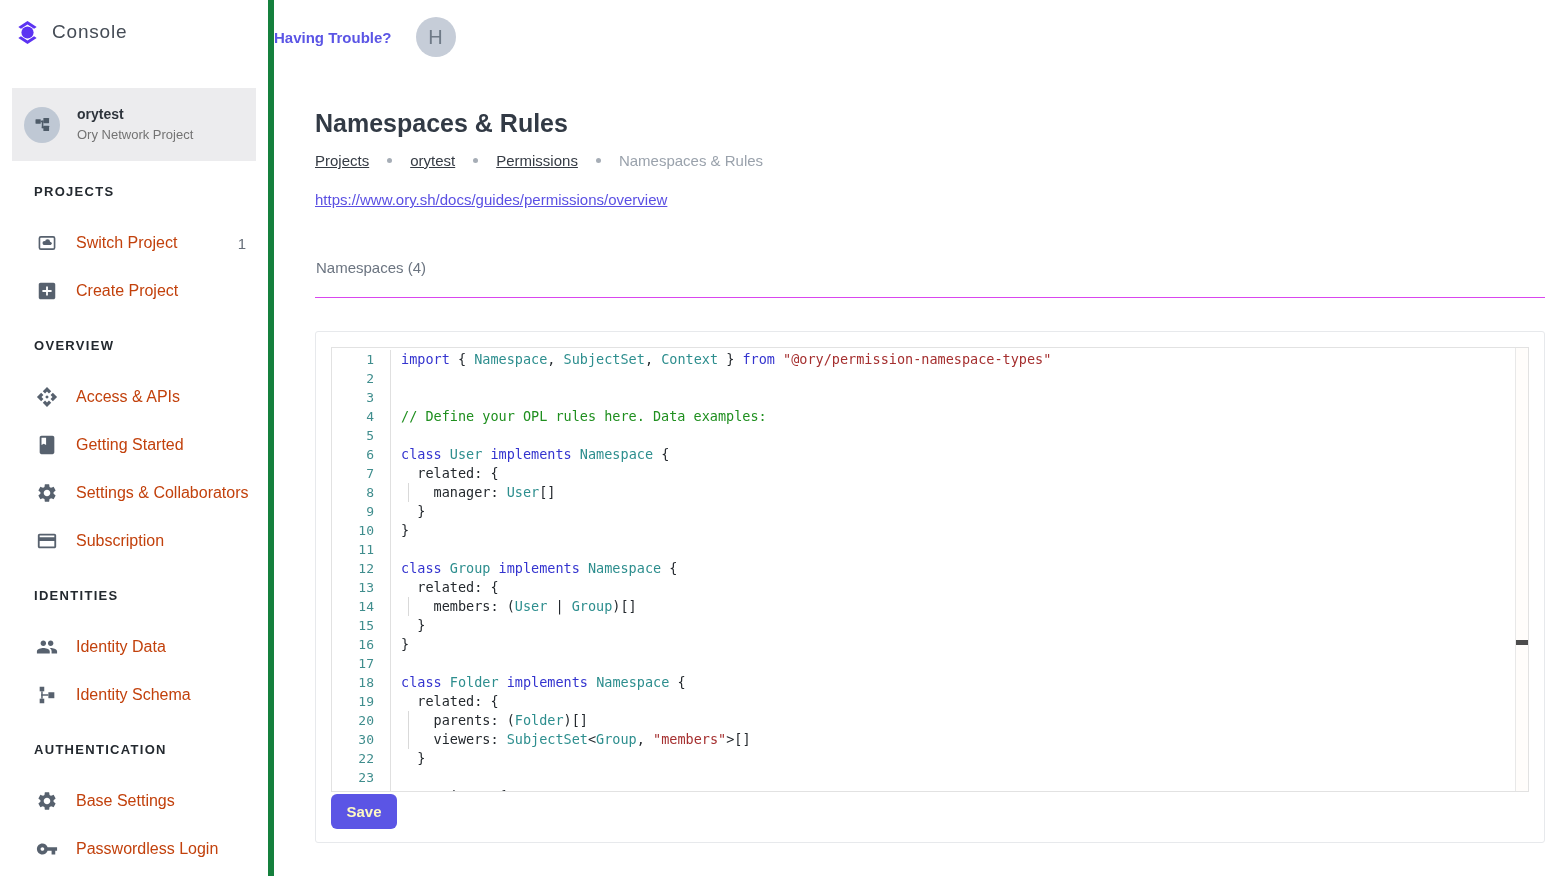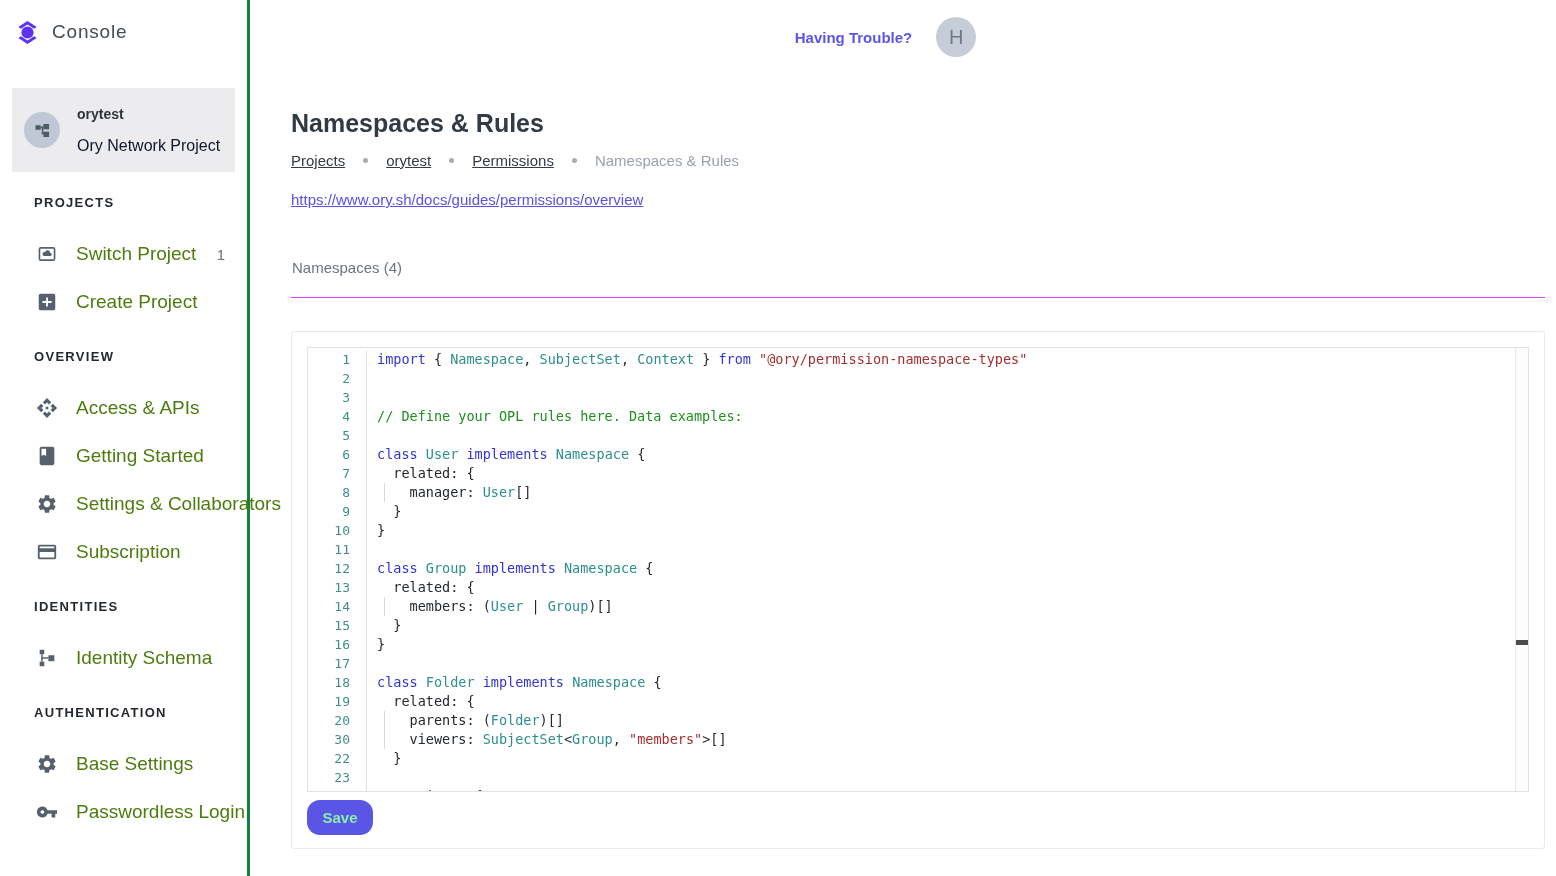--- a/index.html
+++ b/index.html
@@ -6,39 +6,39 @@
     --accent:#5B55E5; --logo:#5C33F2;
     --c-kw:#3434CF; --c-ty:#2D8E8E; --c-str:#A52F2F; --c-cm:#1F8F1F; --c-pl:#24292E; --c-ln:#3F8D8D;
   }
   *{box-sizing:border-box}
   html,body{margin:0;padding:0}
   body{
     width:1556px;height:876px;overflow:hidden;background:#fff;
     font-family:"Liberation Sans",sans-serif;color:#333;display:flex;
   }
   
-  aside{width:250px;flex-shrink:0;border-right:3px solid #15803d;background:#fff}
+  aside{width:274px;flex-shrink:0;border-right:6px solid #15803d;background:#fff}
   .logo-row{display:flex;align-items:center;gap:11px;height:64px;padding-left:14px}
   .logo-mark{width:27px;height:27px;display:flex}
   .brand{font-size:19px;color:#454c56;letter-spacing:.8px}
   .project-card{margin:24px 12px 0;background:#ececee;display:flex;align-items:center;gap:17px;padding:18px 12px;cursor:pointer}
   .project-avatar{width:36px;height:36px;border-radius:50%;background:#bfc8d4;display:flex;align-items:center;justify-content:center;color:#4e5b68;flex-shrink:0}
   .project-avatar svg{width:21px;height:21px}
   .project-name{font-size:14px;font-weight:700;color:#2e343c;line-height:17px}
-  .project-sub{font-size:16px;color:#0f172a;line-height:17px;margin-top:14px}
+  .project-sub{font-size:13px;color:#737373;line-height:17px;margin-top:3px}
   .nav-section{margin-top:19px}
   .section-title{height:24px;line-height:24px;padding-left:34px;font-size:13px;font-weight:700;color:#23292f;letter-spacing:1.3px;margin-bottom:15px}
   .nav-item{height:48px;display:flex;align-items:center;padding:0 22px 0 35px;gap:17px;cursor:pointer}
   .nav-icon{width:24px;height:24px;color:#57616e;flex-shrink:0;display:flex;align-items:center;justify-content:center}
   .nav-icon svg{width:22px;height:22px}
-  .nav-label{font-size:19px;color:#4d7c0f;flex:1;white-space:nowrap}
+  .nav-label{font-size:16px;color:#c2410c;flex:1;white-space:nowrap}
   .nav-badge{font-size:15px;color:#666e79}
   
   main{flex:1;display:flex;flex-direction:column;min-width:0}
-  .topbar{height:74px;display:flex;align-items:center;justify-content:center;gap:24px;padding-right:35px;flex-shrink:0}
+  .topbar{height:74px;display:flex;align-items:center;justify-content:flex-start;gap:24px;padding-right:35px;flex-shrink:0}
   .help-link{color:var(--accent);font-weight:700;font-size:15px;cursor:pointer;text-decoration:none}
   .avatar{width:40px;height:40px;border-radius:50%;background:#c6cdd8;color:#6f7a87;display:flex;align-items:center;justify-content:center;font-size:20px;cursor:pointer}
   .content{padding-left:41px;padding-right:11px}
   .page-title{font-size:25px;font-weight:700;color:#323a45;margin:34px 0 0;line-height:30px}
   .breadcrumb{margin-top:14px;display:flex;align-items:center;gap:18px;font-size:15px}
   .crumb-link{color:#353b44;text-decoration:underline;cursor:pointer}
   .crumb-sep{width:5px;height:5px;border-radius:50%;background:#a6adb6}
   .crumb-current{color:#9aa2ac}
   .docs-link{display:inline-block;margin-top:22px;color:#5B50E3;font-size:15px;text-decoration:underline;cursor:pointer}
   .tabs{margin-top:36px;display:flex;gap:25px;border-bottom:1px solid #d946ef}
@@ -52,22 +52,22 @@
   .ed-lines{padding-top:2px}
   .line{display:flex;height:19px;line-height:19px}
   .ln{width:59px;flex-shrink:0;text-align:right;padding-right:16px;border-right:1px solid #e0e0e0;
       color:var(--c-ln);font-size:13px}
   .code{padding-left:10px;white-space:pre;position:relative;flex:1}
   .guide{position:absolute;left:17px;top:0;height:100%;width:1px;background:#d9d9d9}
   .tok.kw{color:var(--c-kw)} .tok.ty{color:var(--c-ty)} .tok.str{color:var(--c-str)}
   .tok.cm{color:var(--c-cm)} .tok.pl{color:var(--c-pl)}
   .ed-track{position:absolute;top:0;right:0;width:13px;height:100%;border-left:1px solid #e8e8e8;background:#fffdfb}
   .ed-thumb{position:absolute;top:292px;left:0;right:0;height:5px;background:#4c4c4c}
-  .save-btn{margin-top:8px;width:66px;height:35px;background:var(--accent);color:#86efac;font-weight:700;
-            font-size:15px;border:none;border-radius:13px;cursor:pointer;font-family:"Liberation Sans",sans-serif}
+  .save-btn{margin-top:2px;width:66px;height:35px;background:var(--accent);color:#fef9c3;font-weight:700;
+            font-size:15px;border:none;border-radius:6px;cursor:pointer;font-family:"Liberation Sans",sans-serif}
 </style>
 </head>
 <body>
 
 <aside>
   <div class="logo-row">
     <span class="logo-mark">
       <svg viewBox="0 0 28 28">
         <path d="M4.5 8.4 14 2.2l9.5 6.2-2.7 1.8L14 5.8 7.2 10.2z" fill="var(--logo)"></path>
         <circle cx="14" cy="14" r="6.3" fill="var(--logo)"></circle>
@@ -152,20 +152,28 @@
             </svg>
           </span>
           <span class="nav-label">Subscription</span>
         </div>
       </div>
       <div class="nav-section">
         <div class="section-title">IDENTITIES</div>
         <div class="nav-item">
           <span class="nav-icon">
             <svg viewBox="0 0 24 24" fill="currentColor">
+              <path d="M16 11c1.66 0 2.99-1.34 2.99-3S17.66 5 16 5c-1.66 0-3 1.34-3 3s1.34 3 3 3zm-8 0c1.66 0 2.99-1.34 2.99-3S9.66 5 8 5C6.34 5 5 6.34 5 8s1.34 3 3 3zm0 2c-2.33 0-7 1.17-7 3.5V19h14v-2.5c0-2.33-4.67-3.5-7-3.5zm8 0c-.29 0-.62.02-.97.05 1.16.84 1.97 1.97 1.97 3.45V19h6v-2.5c0-2.33-4.67-3.5-7-3.5z"></path>
+            </svg>
+          </span>
+          <span class="nav-label">Identity Data</span>
+        </div>
+        <div class="nav-item">
+          <span class="nav-icon">
+            <svg viewBox="0 0 24 24" fill="currentColor">
               <rect x="4" y="3" width="5" height="5"></rect>
               <rect x="4" y="16" width="5" height="5"></rect>
               <rect x="13.5" y="9" width="6.5" height="6.5"></rect>
               <rect x="5.7" y="8" width="1.6" height="8"></rect>
               <rect x="5.7" y="11.2" width="7.8" height="1.6"></rect>
             </svg>
           </span>
           <span class="nav-label">Identity Schema</span>
         </div>
       </div>

